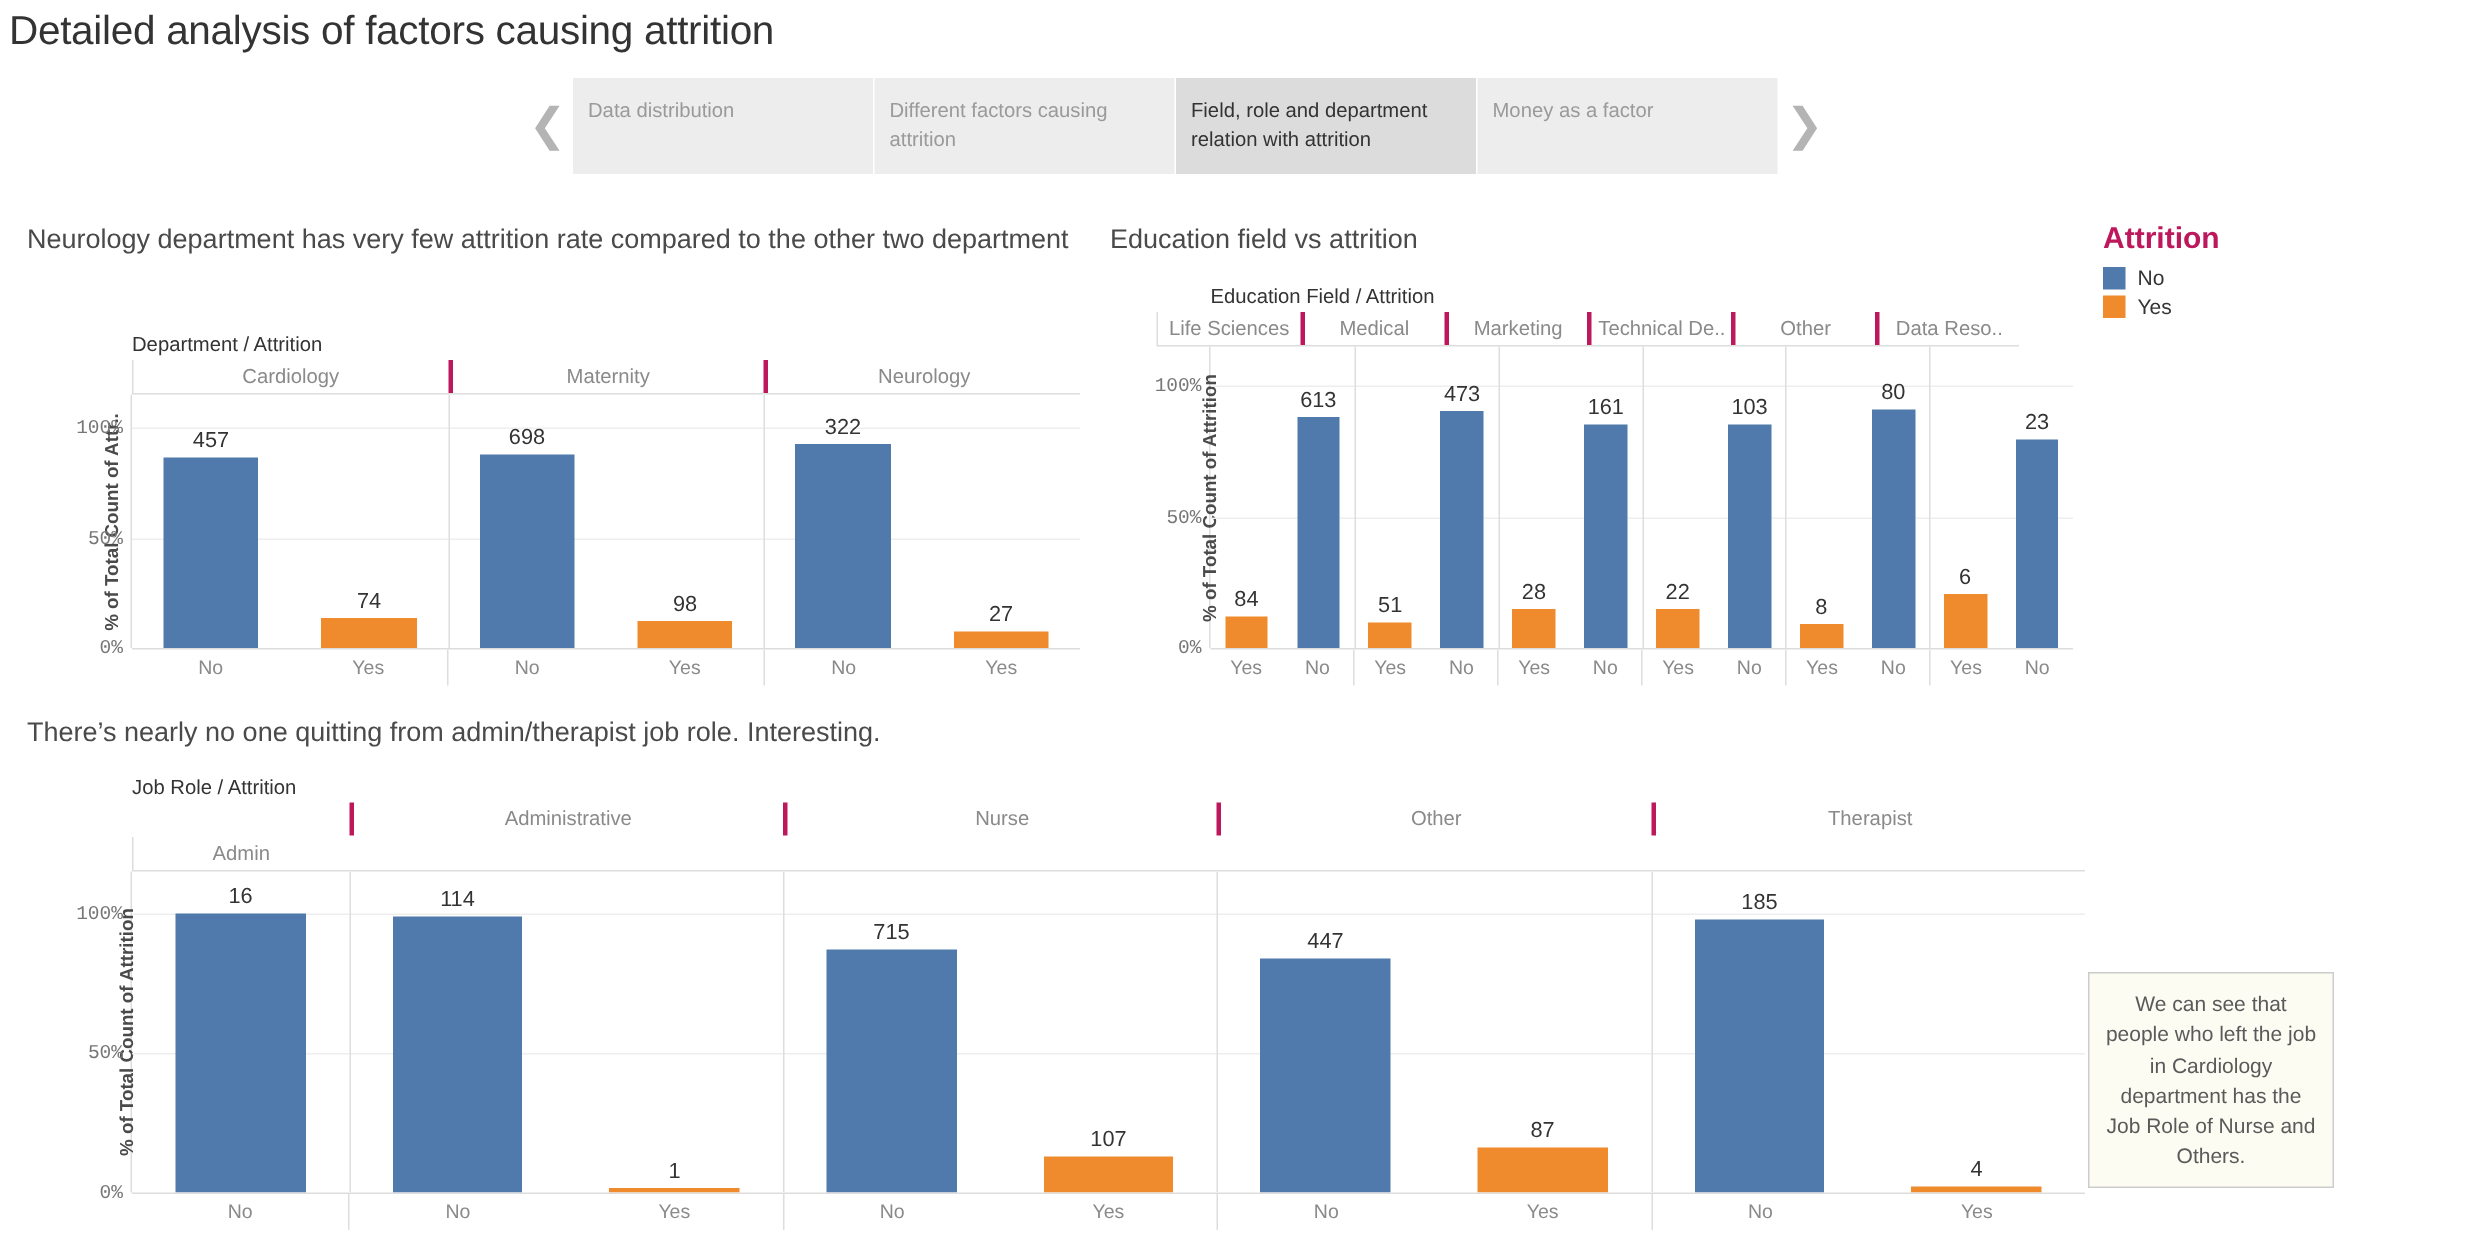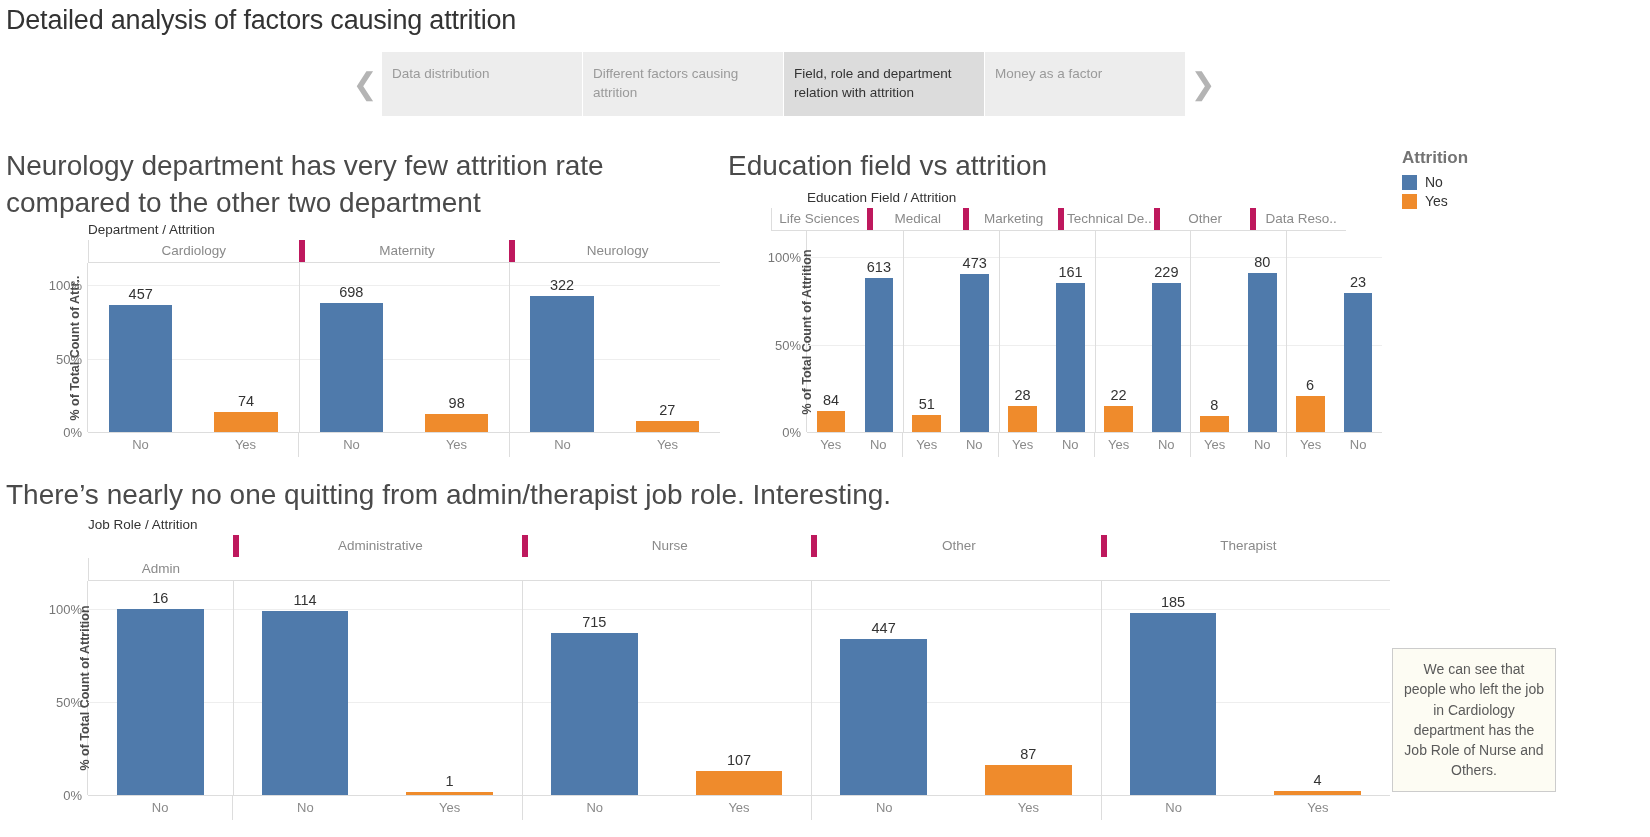--- a/index.html
+++ b/index.html
@@ -31,53 +31,54 @@
     width: 200px; background: #ededed; margin-right: 1px;
     padding: 12px 10px 0 10px;
     font-size: 13.5px; color: #9a9a9a; line-height: 1.42;
     cursor: pointer;
   }
   .nav-tab.active { background: #dcdcdc; color: #333333; }
 
   
   .panel-title {
     position: absolute;
-    font-size: 28px; color: #4a4a4a; font-weight: 400; line-height: 1.32;
+    font-size: 18px; color: #4a4a4a; font-weight: 400; line-height: 1.32; margin-left: 12px;
   }
   .chart-box { position: absolute; }
 
   .colhdr-title {
     font-size: 13.5px; color: #333333;
     height: 20px; line-height: 20px; white-space: nowrap;
   }
   .colhdr-row { display: flex; border-bottom: 1px solid #ddd; }
   .colhdr-cell {
     font-size: 13.5px; color: #8a8a8a; text-align: center;
     height: 22px; line-height: 22px;
-    border-left: 6px solid #be185d;
+    border-left: 3px solid #be185d;
     overflow: hidden; white-space: nowrap; text-overflow: ellipsis;
   }
   .colhdr-cell.first { border-left: 1px solid #ddd; }
 
   .plot-wrap { display: flex; }
   .yaxis {
     position: relative; flex: 0 0 auto;
     border-right: 1px solid #ddd;
   }
   .yaxis-title {
     position: absolute; left: 2px; top: 50%;
     transform: translateY(-50%) rotate(-90deg);
     transform-origin: center center;
     font-size: 12.5px; color: #4a4a4a; font-weight: 700;
     white-space: nowrap;
   }
   .ytick {
     position: absolute; right: 5px;
     font-size: 13px; color: #777; transform: translateY(-50%);
     white-space: nowrap;
+    font-family: Liberation Mono, monospace;
   }
   .plot-area { position: relative; flex: 1 1 auto; overflow: hidden; }
   .gridline {
     position: absolute; left: 0; right: 0; height: 1px; background: #eeeeee;
   }
   .group-sep {
     position: absolute; top: 0; bottom: 0; width: 1px; background: #dddddd;
   }
   .bar {
     position: absolute; bottom: 0;
@@ -90,21 +91,21 @@
   }
   .xaxis-row { display: flex; border-top: 1px solid #ddd; }
   .xaxis-cell {
     font-size: 13px; color: #8a8a8a; text-align: center;
     height: 24px; line-height: 24px;
   }
   .xaxis-sep { width: 1px; background: #dddddd; }
 
   
   .legend { position: absolute; left: 1402px; top: 148px; }
-  .legend-title { font-size: 17px; color: #737373; font-weight: 700; margin-bottom: 6px; }
+  .legend-title { font-size: 20px; color: #be185d; font-weight: 700; margin-bottom: 6px; }
   .legend-item { display: flex; align-items: center; margin-bottom: 3px; cursor: pointer; }
   .legend-swatch { width: 15px; height: 15px; margin-right: 8px; }
   .legend-label { font-size: 14px; color: #333; }
 
   
   .annot {
     position: absolute; left: 1392px; top: 648px;
     width: 164px; padding: 10px 8px;
     background: #fdfcf3; border: 1px solid #cccccc;
     font-size: 14px; color: #5a5a5a; line-height: 1.45; text-align: center;
@@ -206,21 +207,21 @@
           <div class="bar-label" style="left: 143.75px; width: 47.9167px; bottom: 160.829px;">473</div>
           <div class="group-sep" style="left: 191.667px;"></div>
           <div class="bar yes" style="left: 201.25px; width: 28.75px; height: 25.8678px;"></div>
           <div class="bar-label" style="left: 191.667px; width: 47.9167px; bottom: 28.8678px;">28</div>
           <div class="bar no" style="left: 249.167px; width: 28.75px; height: 148.915px;"></div>
           <div class="bar-label" style="left: 239.583px; width: 47.9167px; bottom: 151.915px;">161</div>
           <div class="group-sep" style="left: 287.5px;"></div>
           <div class="bar yes" style="left: 297.083px; width: 28.75px; height: 25.8678px;"></div>
           <div class="bar-label" style="left: 287.5px; width: 47.9167px; bottom: 28.8678px;">22</div>
           <div class="bar no" style="left: 345px; width: 28.75px; height: 148.915px;"></div>
-          <div class="bar-label" style="left: 335.417px; width: 47.9167px; bottom: 151.915px;">229</div>
+          <div class="bar-label" style="left: 335.417px; width: 47.9167px; bottom: 151.915px;">103</div>
           <div class="group-sep" style="left: 383.333px;"></div>
           <div class="bar yes" style="left: 392.917px; width: 28.75px; height: 15.9052px;"></div>
           <div class="bar-label" style="left: 383.333px; width: 47.9167px; bottom: 18.9052px;">8</div>
           <div class="bar no" style="left: 440.833px; width: 28.75px; height: 158.877px;"></div>
           <div class="bar-label" style="left: 431.25px; width: 47.9167px; bottom: 161.877px; margin-top: 14px;">80</div>
           <div class="group-sep" style="left: 479.167px;"></div>
           <div class="bar yes" style="left: 488.75px; width: 28.75px; height: 36.18px;"></div>
           <div class="bar-label" style="left: 479.167px; width: 47.9167px; bottom: 39.18px;">6</div>
           <div class="bar no" style="left: 536.667px; width: 28.75px; height: 138.603px;"></div>
           <div class="bar-label" style="left: 527.083px; width: 47.9167px; bottom: 141.603px;">23</div>

